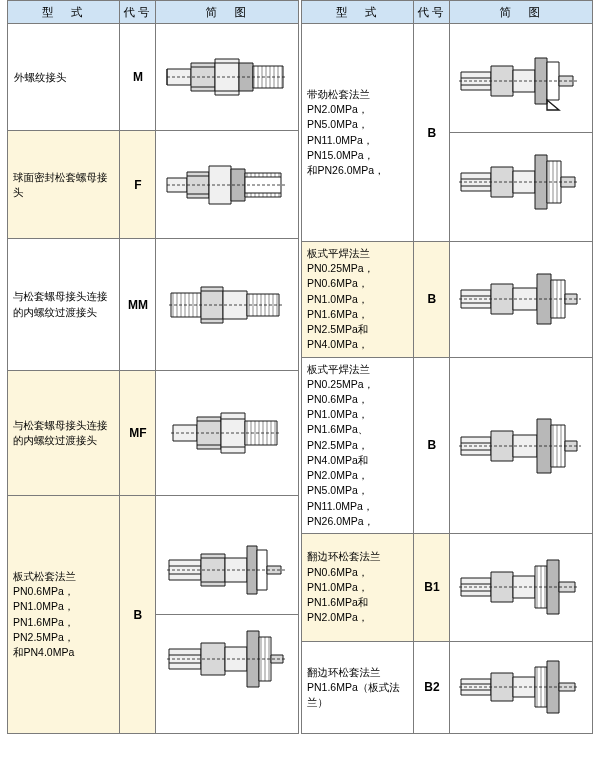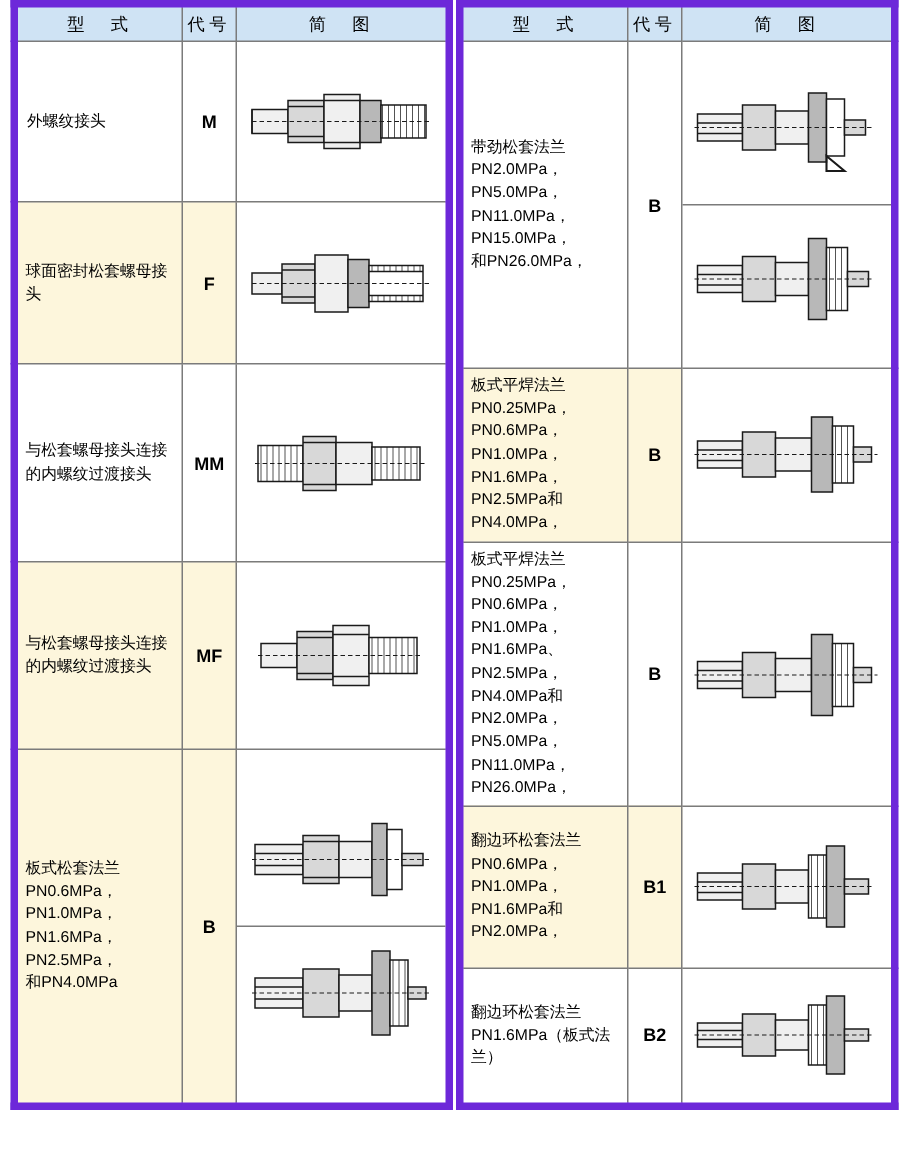--- a/index.html
+++ b/index.html
@@ -22,21 +22,21 @@
   .tables{
     display:flex;
     width:586px;
     margin:0 7px;
     gap:2px;
   }
   table{
     border-collapse:collapse;
     table-layout:fixed;
     width:316px;
-    border:5px solid #6d28d9;
+    border:1px solid #6d28d9;
   }
   td,th{
     border:1px solid #7b7b7b;
     padding:0;
     vertical-align:middle;
     font-weight:normal;
   }
   thead th{
     background:#cfe3f4;
     height:22px;

